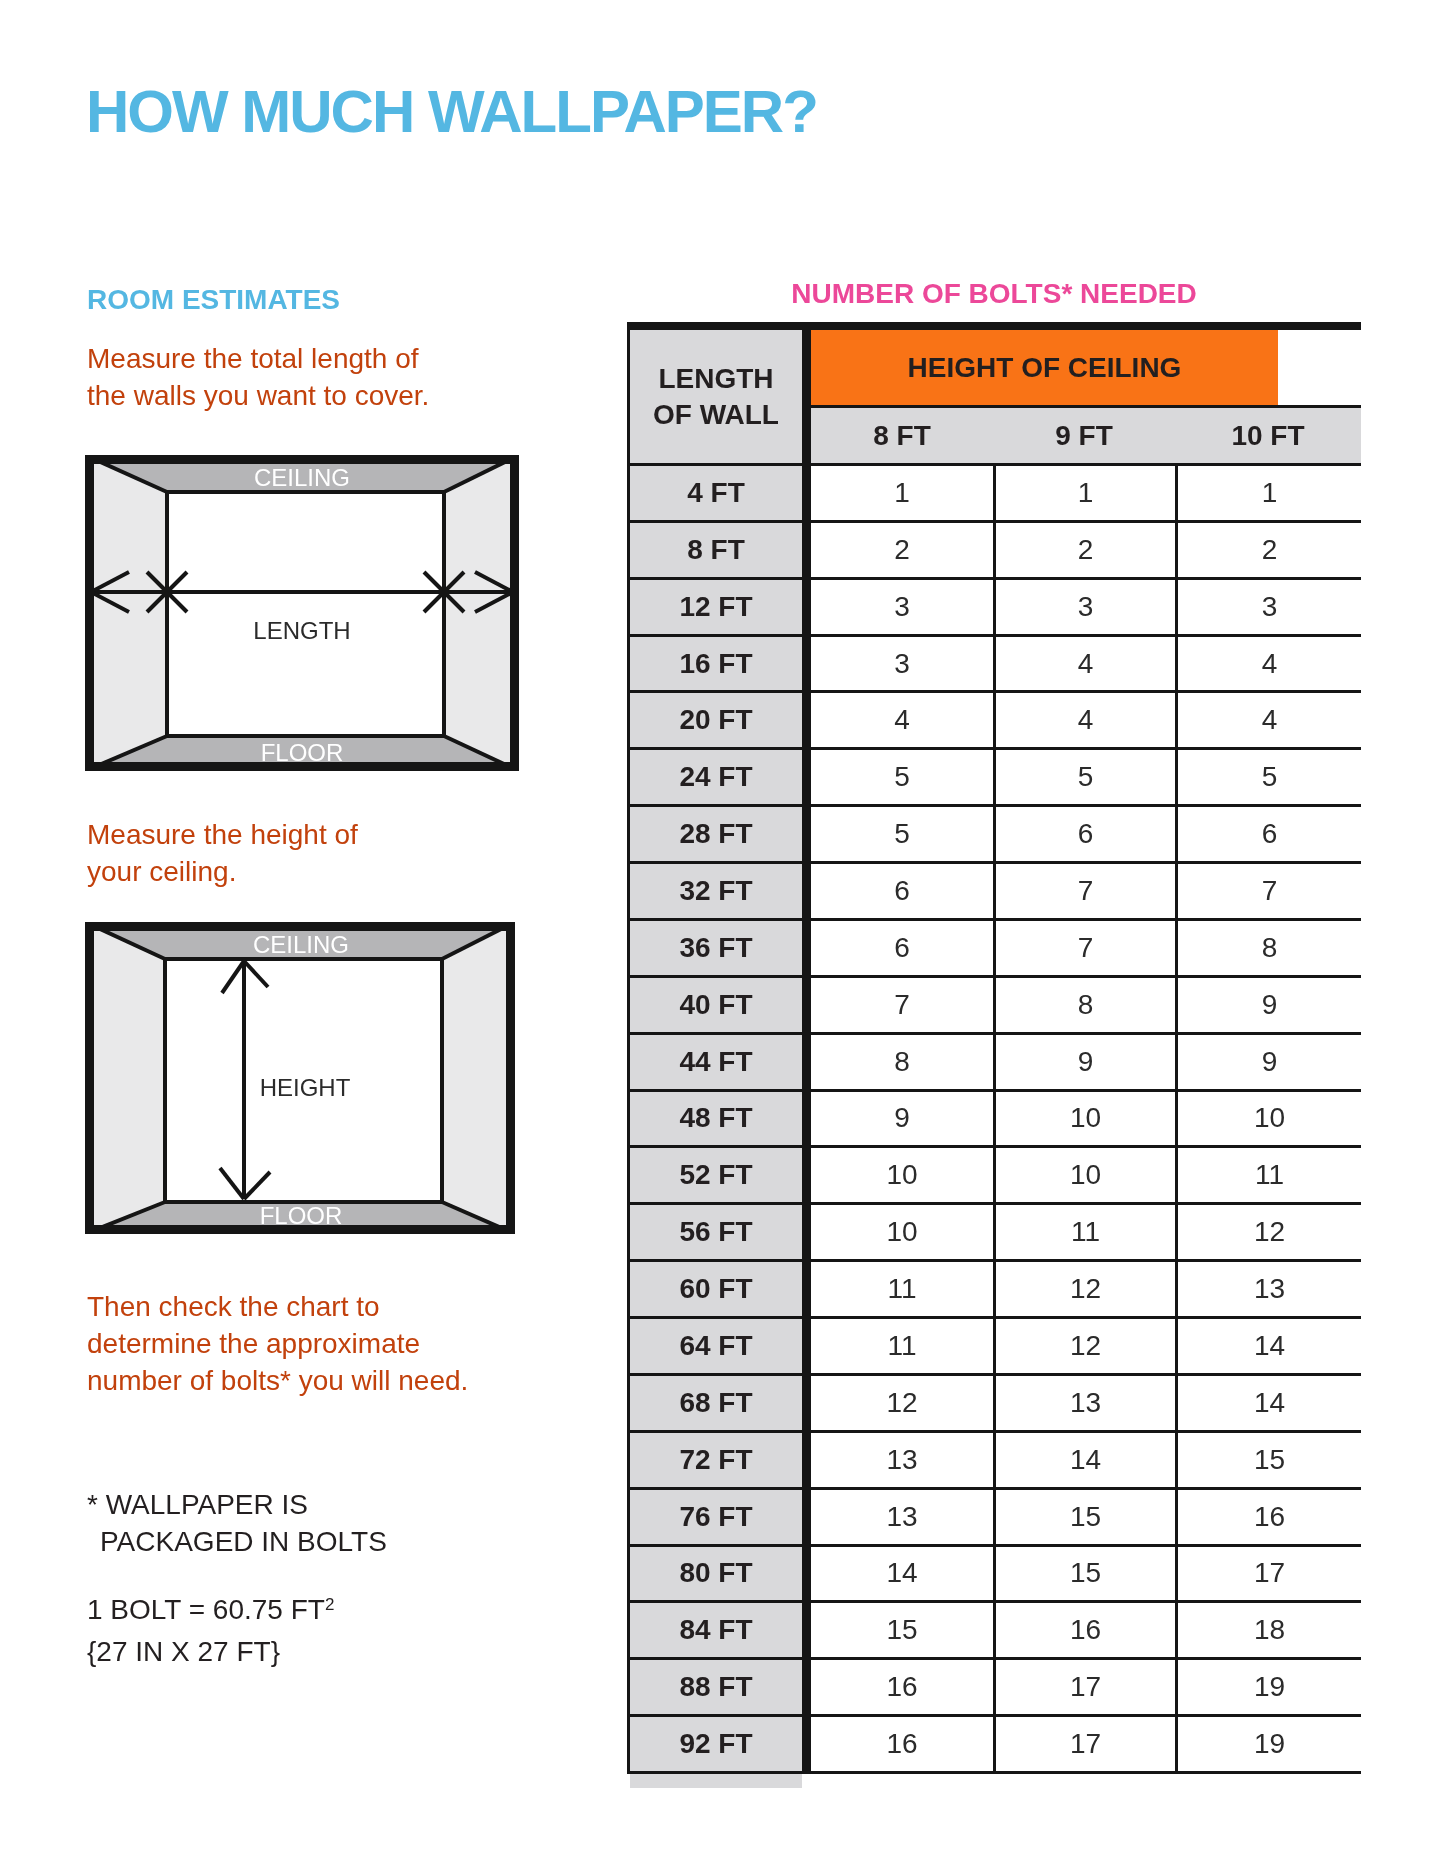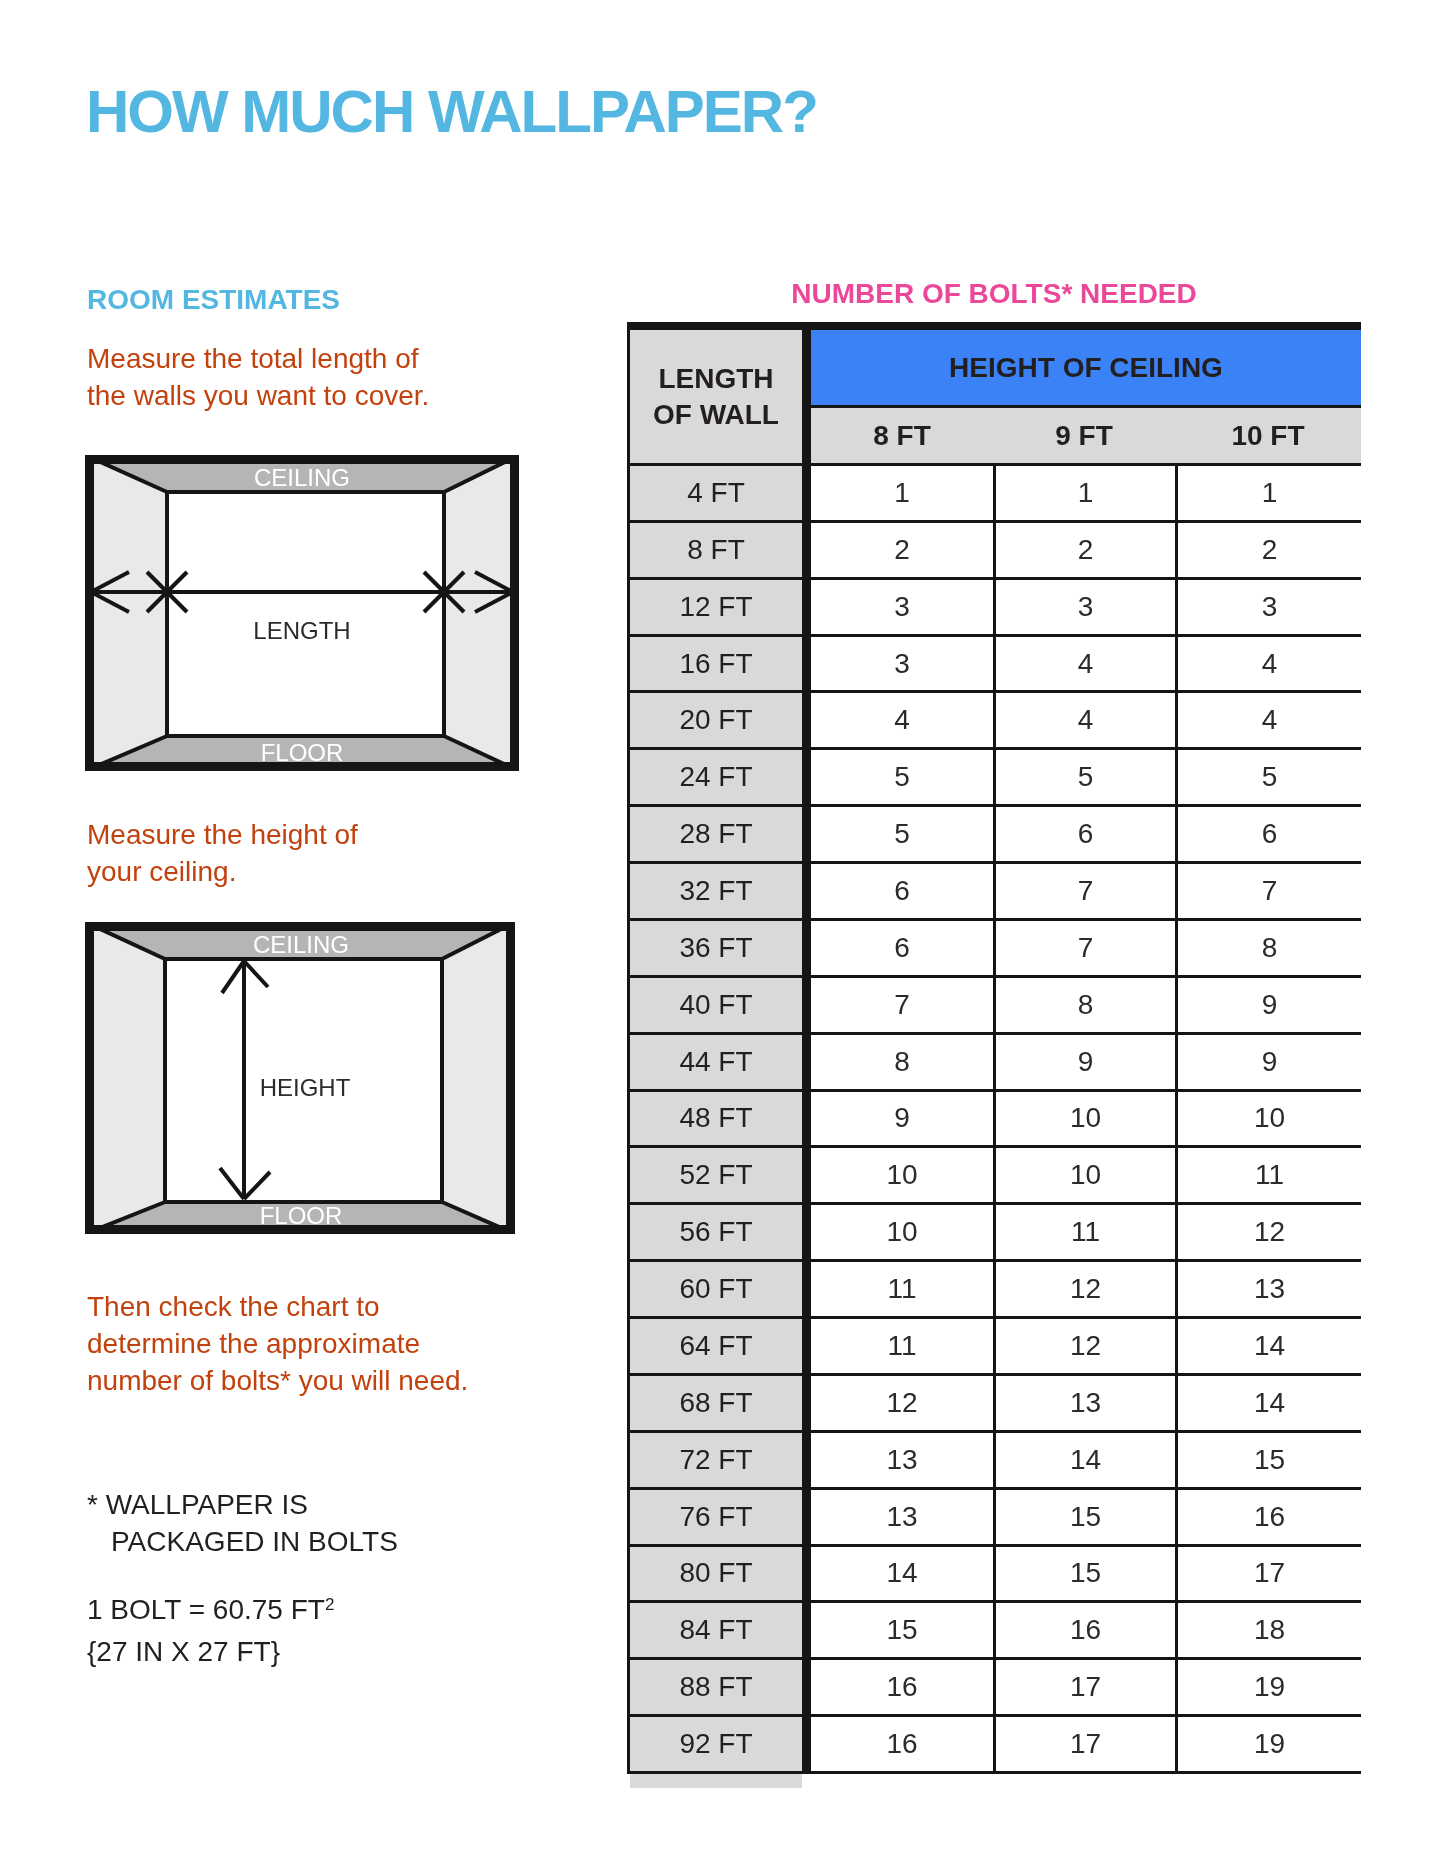--- a/index.html
+++ b/index.html
@@ -10,47 +10,47 @@
   .main-title{position:absolute;left:86px;top:80px;margin:0;font-size:60px;font-weight:bold;
               letter-spacing:-2px;color:#54b7e2;line-height:1.05;}
   .section-heading{position:absolute;left:87px;top:284px;margin:0;font-size:28px;font-weight:bold;
                    color:#54b7e2;letter-spacing:0;}
   .table-title{position:absolute;left:627px;top:278px;width:734px;margin:0;text-align:center;
                font-size:28px;font-weight:bold;color:#ec4899;}
 
   
   .body-text{position:absolute;left:87px;font-size:28px;line-height:37px;color:#c2410c;}
   .footnote{position:absolute;left:87px;top:1486px;font-size:28px;font-weight:normal;line-height:37px;}
-  .footnote .indent{margin-left:24px;}
+  .footnote .indent{margin-left:13px;}
   .bolt-eq{position:absolute;left:87px;top:1584px;font-size:28px;font-weight:normal;line-height:42px;}
   .bolt-eq sup{font-size:17px;vertical-align:9px;}
 
   
   .room-diagram{position:absolute;}
 
   
   .bolt-table{position:absolute;left:627px;top:322px;width:734px;height:1466px;}
   .t-top{position:absolute;left:0;top:0;width:734px;height:8px;background:#151515;}
   .t-leftborder{position:absolute;left:0;top:8px;width:3px;height:1444px;background:#151515;}
   .t-labelbg{position:absolute;left:3px;top:8px;width:172px;height:1458px;background:#d9d9db;}
   .t-sep{position:absolute;left:175px;top:0;width:9px;height:1452px;background:#151515;}
   .t-corner{position:absolute;left:3px;top:8px;width:172px;height:133px;display:flex;flex-direction:column;
             align-items:center;justify-content:center;font-size:28px;font-weight:bold;line-height:36px;
             background:#d9d9db;text-align:center;}
-  .t-group{position:absolute;left:184px;top:8px;width:550px;height:75px;background:#3b82f6;
+  .t-group{position:absolute;left:184px;top:8px;width:467px;height:75px;background:#f97316;
            display:flex;align-items:center;justify-content:center;font-size:28px;font-weight:bold;}
   .t-groupline{position:absolute;left:184px;top:83px;width:550px;height:3px;background:#151515;}
   .t-sub{position:absolute;left:184px;top:86px;width:550px;height:55px;background:#d9d9db;
          display:grid;grid-template-columns:182px 182px 186px;}
   .t-sub div{display:flex;align-items:center;justify-content:center;font-size:28px;font-weight:bold;}
   .t-subline{position:absolute;left:0;top:141px;width:734px;height:3px;background:#151515;}
   .t-labelcol{position:absolute;left:3px;top:144px;width:172px;height:1308px;display:grid;
               grid-auto-rows:1fr;}
   .t-labelcol .lcell{background:#d9d9db;border-bottom:3px solid #151515;box-sizing:border-box;
-                     display:flex;align-items:center;justify-content:center;font-size:28px;font-weight:normal;}
+                     display:flex;align-items:center;justify-content:center;font-size:28px;font-weight:bold;}
   .t-datagrid{position:absolute;left:184px;top:144px;width:550px;height:1308px;display:grid;
               grid-template-columns:182px 182px 186px;grid-auto-rows:1fr;}
   .t-datagrid .dcell{border-bottom:3px solid #151515;box-sizing:border-box;display:flex;
                      align-items:center;justify-content:center;font-size:28px;color:#2b2b2b;}
   .t-datagrid .dcell.c1,.t-datagrid .dcell.c2{border-left:3px solid #151515;}
 
   svg text{font-family:"Liberation Sans","DejaVu Sans",sans-serif;}
 </style>
 </head>
 <body>

